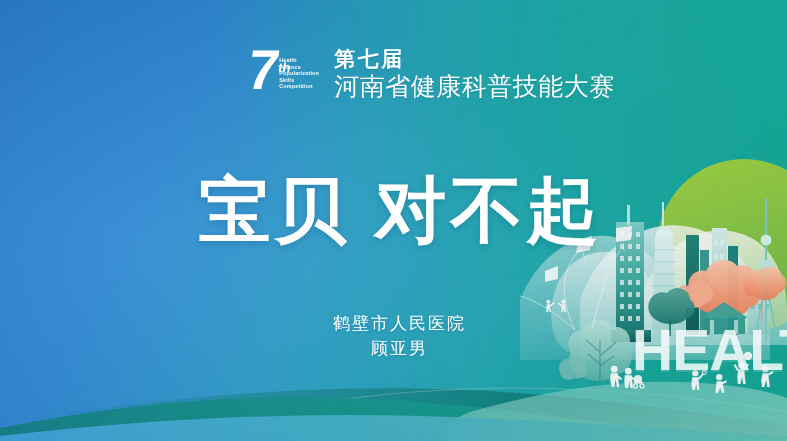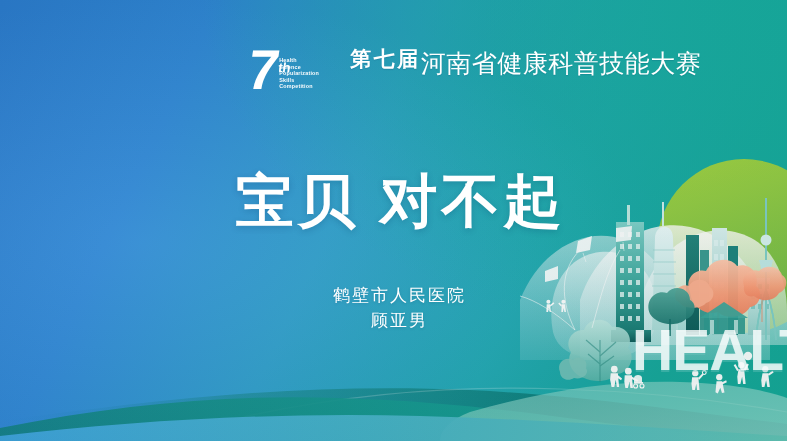--- a/index.html
+++ b/index.html
@@ -61,24 +61,24 @@
     width:46px;
     font-size:5.4px;
     line-height:6.6px;
     font-weight:bold;
     letter-spacing:.2px;
     color:#ffffff;
     opacity:.97;
   }
   #logo-en div{ white-space:nowrap; }
   #logo-cn{
-    margin-left:25px;
+    margin-left:9px;
     margin-top:1px;
     display:flex;
-    flex-direction:row;
+    flex-direction:column;
   }
   #logo-cn-1{
     font-size:21px;
     font-weight:bold;
     letter-spacing:2.5px;
     line-height:23px;
     text-shadow:0 1px 1px rgba(0,60,110,.18);
   }
   #logo-cn-2{
     font-size:25px;
@@ -90,32 +90,32 @@
   }
 
   
   #main-title{
     position:absolute;
     left:0; right:8px;
     top:163px;
     text-align:center;
     z-index:40;
     color:#ffffff;
-    font-size:58px;
+    font-size:72px;
     font-weight:bold;
     letter-spacing:4px;
     text-shadow:0 2px 6px rgba(0,55,100,.22);
     padding-left:22px;
   }
 
   
   #subtitle{
     position:absolute;
     left:0; right:0;
-    top:284px;
+    top:312px;
     text-align:center;
     z-index:40;
     color:#ffffff;
     font-size:17px;
     line-height:24px;
     font-weight:normal;
     letter-spacing:2px;
     padding-left:12px;
     text-shadow:0 1px 3px rgba(0,55,100,.2);
   }

